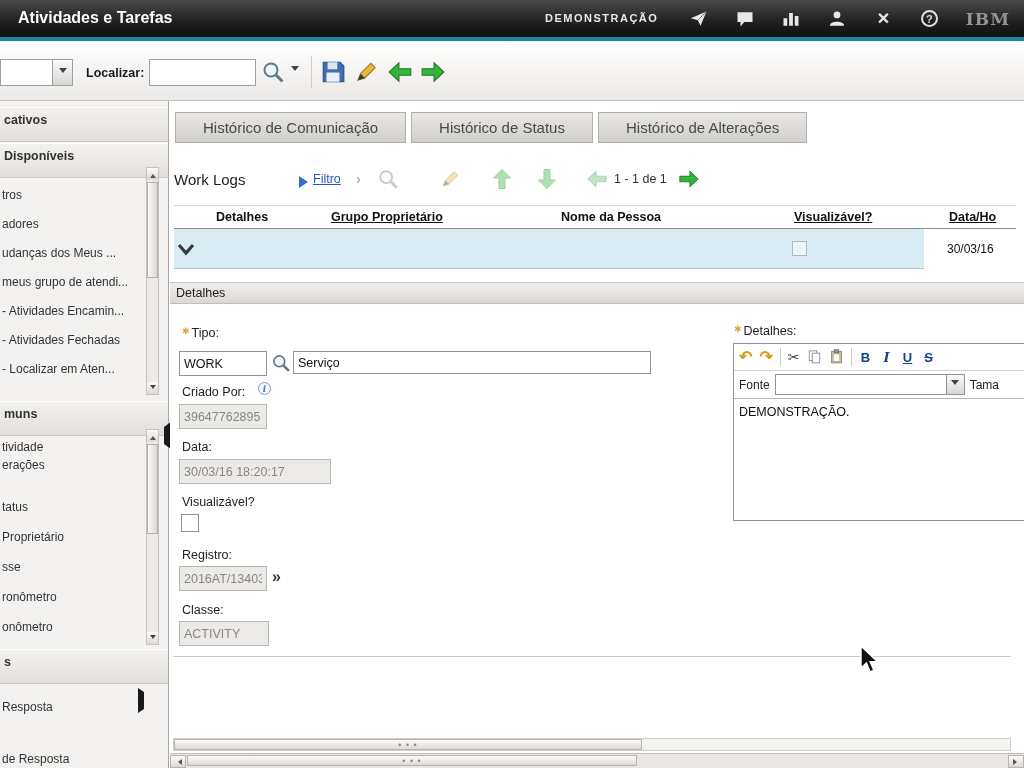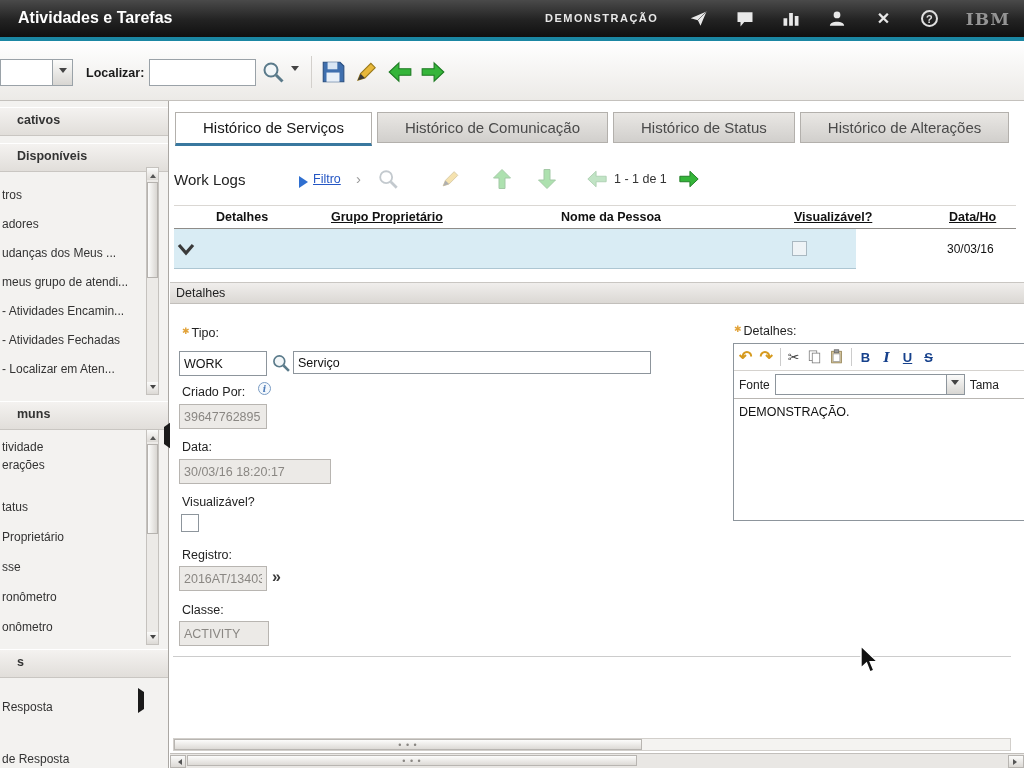--- a/index.html
+++ b/index.html
@@ -36,21 +36,21 @@
   .loc-label { position:absolute; left:86px; top:25px; font-size:12.5px; font-weight:bold; color:#1a1a1a; }
   .loc-input { position:absolute; left:149px; top:18px; width:107px; height:27px;
                border:1px solid #9aa2a8; background:#fff; font-size:12px; padding:0 4px; font-family:inherit; }
   .tb-icon { position:absolute; width:26px; height:26px; }
   .tb-icon svg { width:100%; height:100%; }
   .tb-sep { position:absolute; left:311px; top:15px; height:32px; border-left:1px solid #d3d0cc; }
 
   
   .sidebar { position:absolute; left:0; top:101px; width:169px; height:667px;
              background:#f3f2f0; border-right:1px solid #aaa7a3; overflow:hidden; }
-  .sb-h { position:absolute; left:0; width:168px; height:29px; line-height:25px; padding-left:17px;
+  .sb-h { position:absolute; left:0; width:168px; height:35px; line-height:25px; padding-left:4px;
           font-size:12.5px; font-weight:bold; color:#333;
           background:linear-gradient(#f4f2f0,#e1deda); border-top:1px solid #fff; border-bottom:1px solid #c9c6c2; }
   .sb-i { position:absolute; left:2px; font-size:12px; color:#333; height:20px; line-height:20px; white-space:nowrap; cursor:default; }
   .sb-scroll { position:absolute; left:146px; width:13px; background:#eceae7; border:1px solid #c5c2be; }
   .sb-btn { position:absolute; left:0; width:11px; height:12px; background:linear-gradient(#fbfbfa,#dcd9d5);
             display:flex; align-items:center; justify-content:center; }
   .sb-btn .tri-up { border-width:3px; border-bottom-width:4px; margin:0; }
   .sb-btn .tri-down { border-width:3px; border-top-width:4px; margin:0; }
   .sb-thumb { position:absolute; left:0; width:11px; background:linear-gradient(90deg,#fcfcfb,#d9d6d2); border:1px solid #b5b2ae; }
   .collapse-tri { position:absolute; left:159px; top:427px; }
@@ -68,21 +68,21 @@
   .wl-link { font-size:12.5px; color:#2456c4; text-decoration:underline; cursor:pointer; }
   .wl-chev { font-size:15px; color:#999; }
   .dim { opacity:.4; }
   .pgtext { font-size:12.5px; color:#333; }
 
   .thead { position:absolute; left:4px; top:104px; width:842px; height:24px;
            border-top:1px solid #dad7d3; border-bottom:1px solid #8f8c88; }
   .th { position:absolute; top:4px; font-size:12.5px; font-weight:bold; color:#111; white-space:nowrap; }
   .th.u { text-decoration:underline; }
 
-  .trow { position:absolute; left:4px; top:128px; width:682px; height:40px; background:#d9ecf4; border-bottom:1px solid #adc6d2; }
+  .trow { position:absolute; left:4px; top:128px; width:750px; height:40px; background:#d9ecf4; border-bottom:1px solid #adc6d2; }
   .row-check { position:absolute; left:618px; top:12px; width:15px; height:15px; background:#eef3f6; border:1px solid #a9b8c1; }
   .row-date { position:absolute; left:773px; top:13px; font-size:12px; color:#111; }
 
   .dbar { position:absolute; left:0; top:181px; width:854px; height:22px;
           background:linear-gradient(#f0eeec,#dbd8d4); border-top:1px solid #c9c6c2; border-bottom:1px solid #c2bfbb; }
   .dbar-label { margin-left:6px; line-height:21px; font-size:12.5px; color:#222; display:inline-block; }
 
   .flabel { position:absolute; font-size:12.5px; color:#222; white-space:nowrap; }
   .req { color:#e2a33a; font-size:9px; vertical-align:3px; margin-right:2px; }
   .tin { position:absolute; border:1px solid #8d959c; background:#fff; font-size:12.5px;
@@ -257,21 +257,20 @@
   <div class="sb-h" style="top:548px">s</div>
   <div style="position:absolute;left:138px;top:591px"><span class="tri-right" style="border-width:4px;border-left-width:6px"></span></div>
   <div class="sb-i" style="top:596px">Resposta</div>
   <div class="sb-i" style="top:648px">de Resposta</div>
 </div>
 <div class="collapse-tri"><span class="tri-left"></span></div>
 
 <div class="main">
 
   <div class="tabs">
-    <div class="tab active">Histórico de Serviços</div>
     <div class="tab">Histórico de Comunicação</div>
     <div class="tab">Histórico de Status</div>
     <div class="tab">Histórico de Alterações</div>
   </div>
 
   <div class="wl-title">Work Logs</div>
   <div class="wl-abs" style="left:128px;top:73px">
     <svg width="11" height="12" viewBox="0 0 11 12">
         <path d="M1 0 L10 6 L1 12 Z" fill="#2f6fd0"></path>
       </svg>

